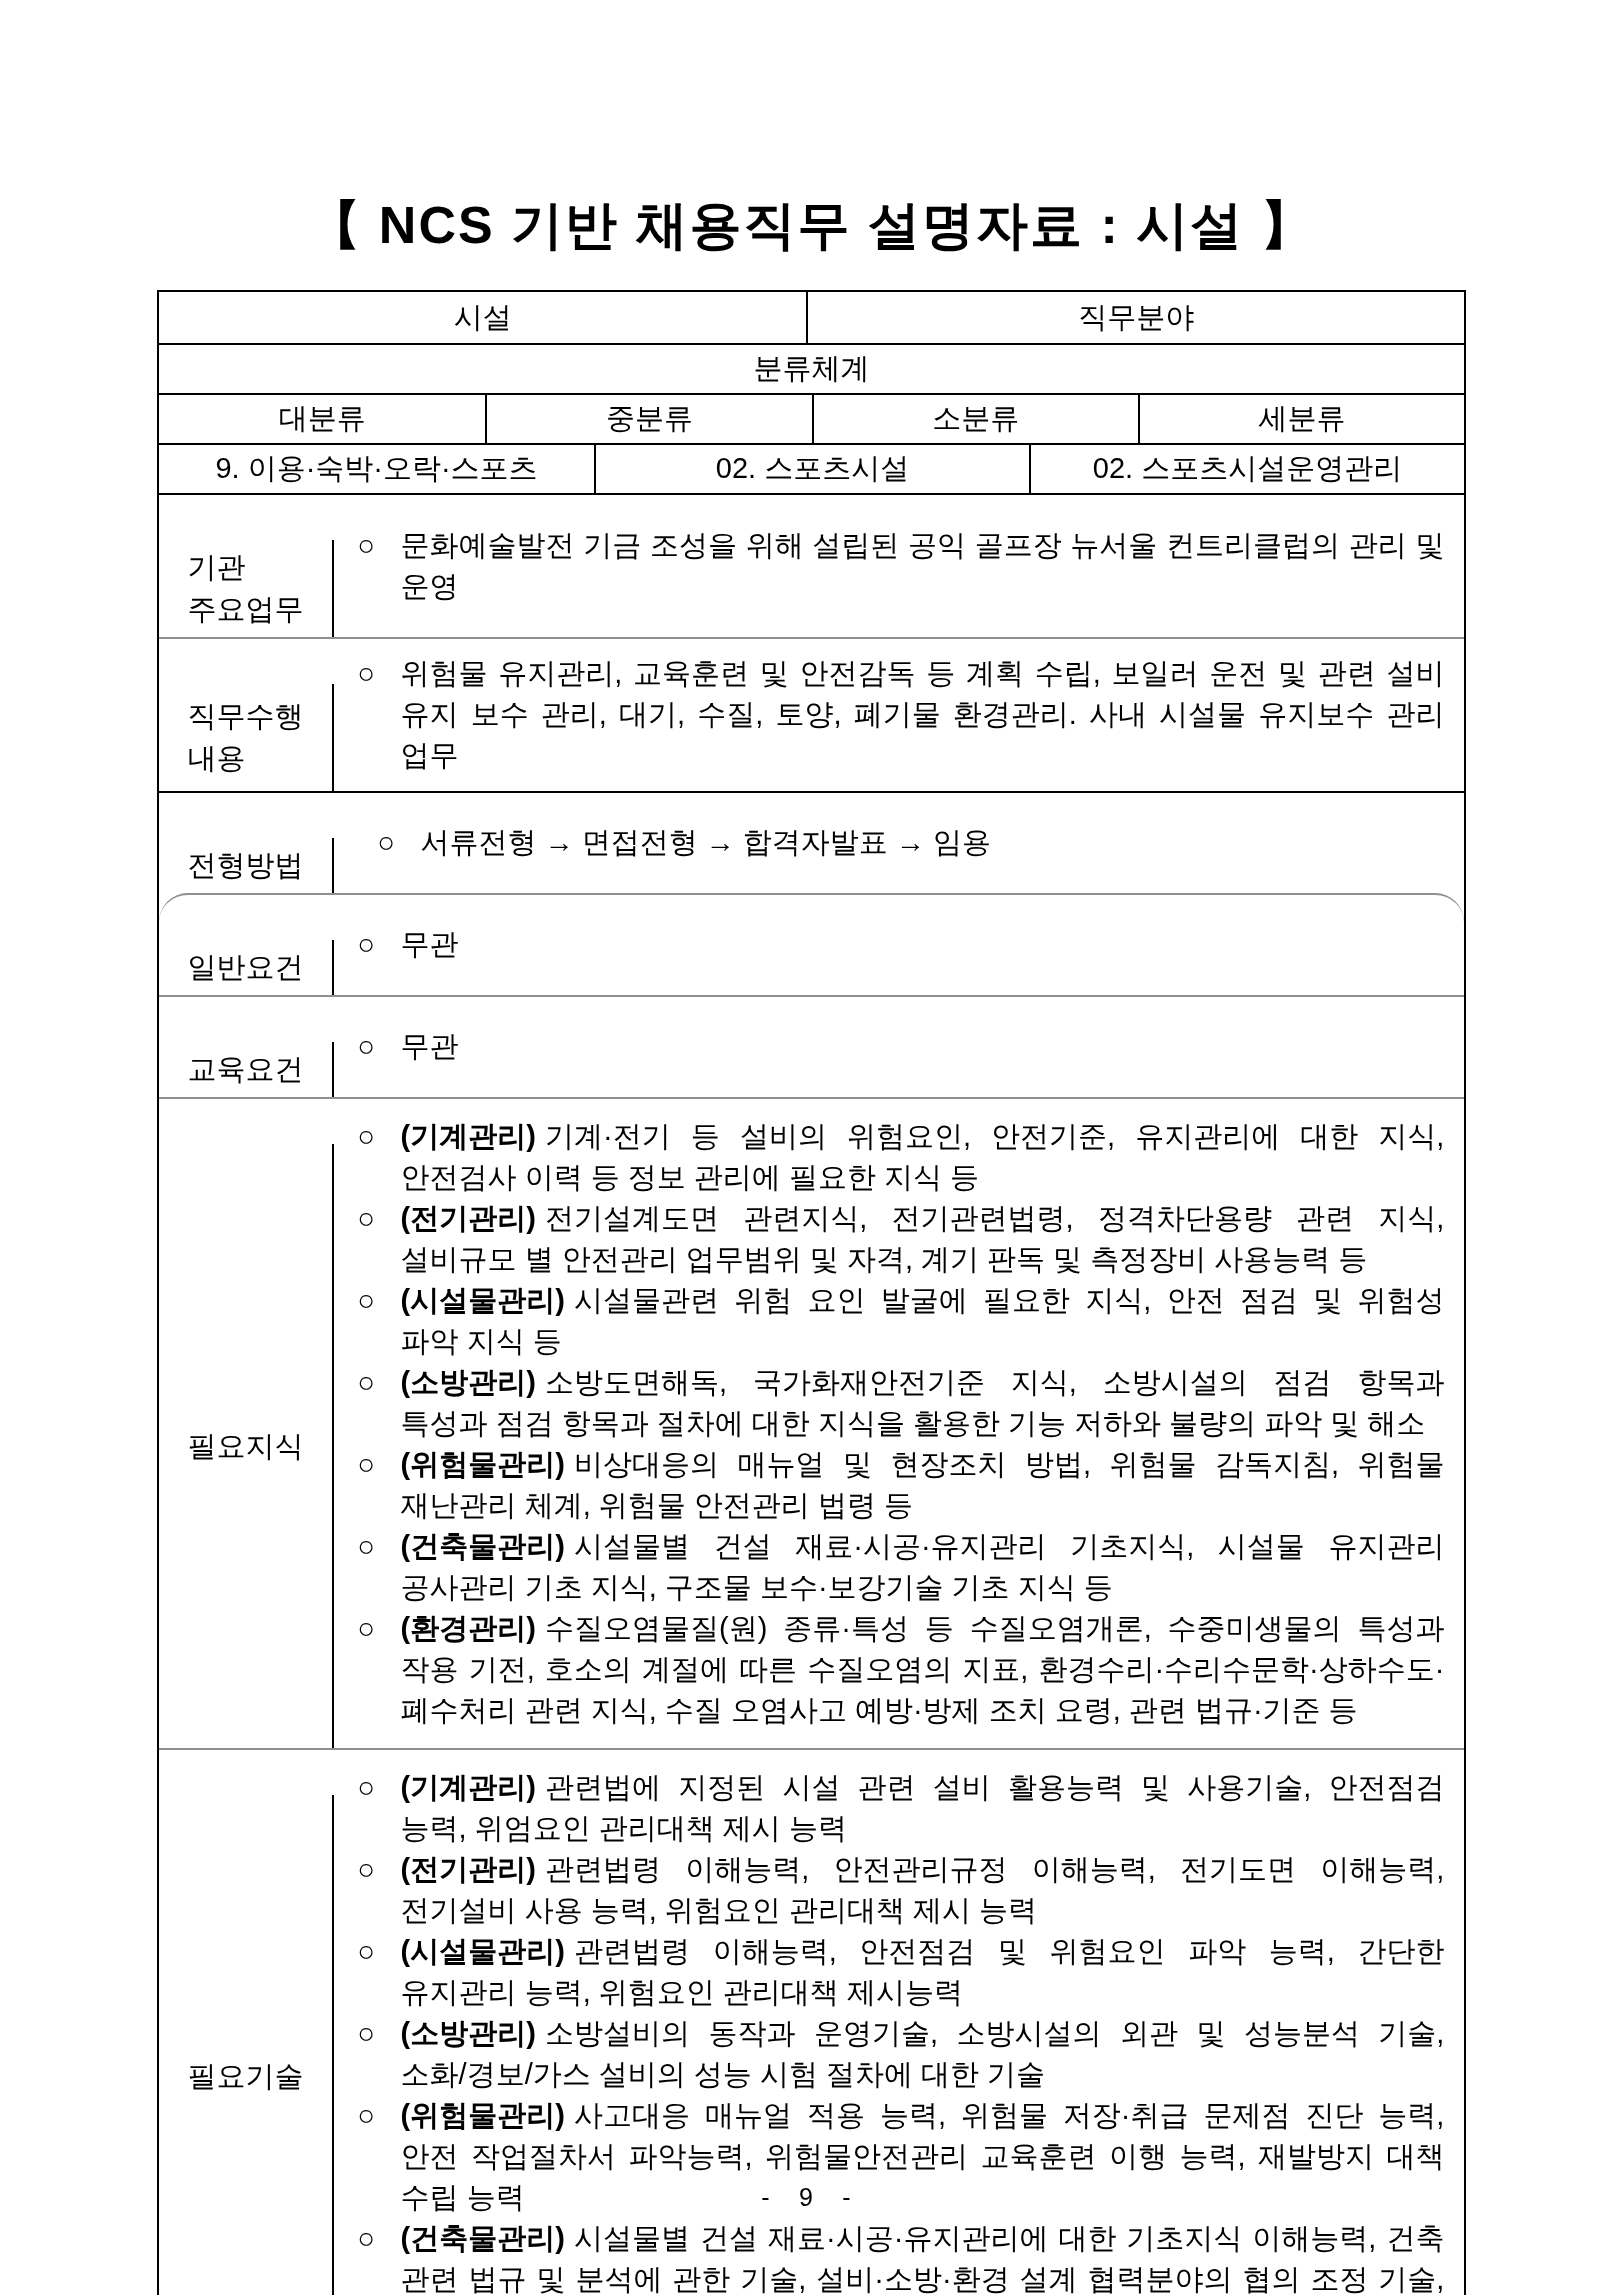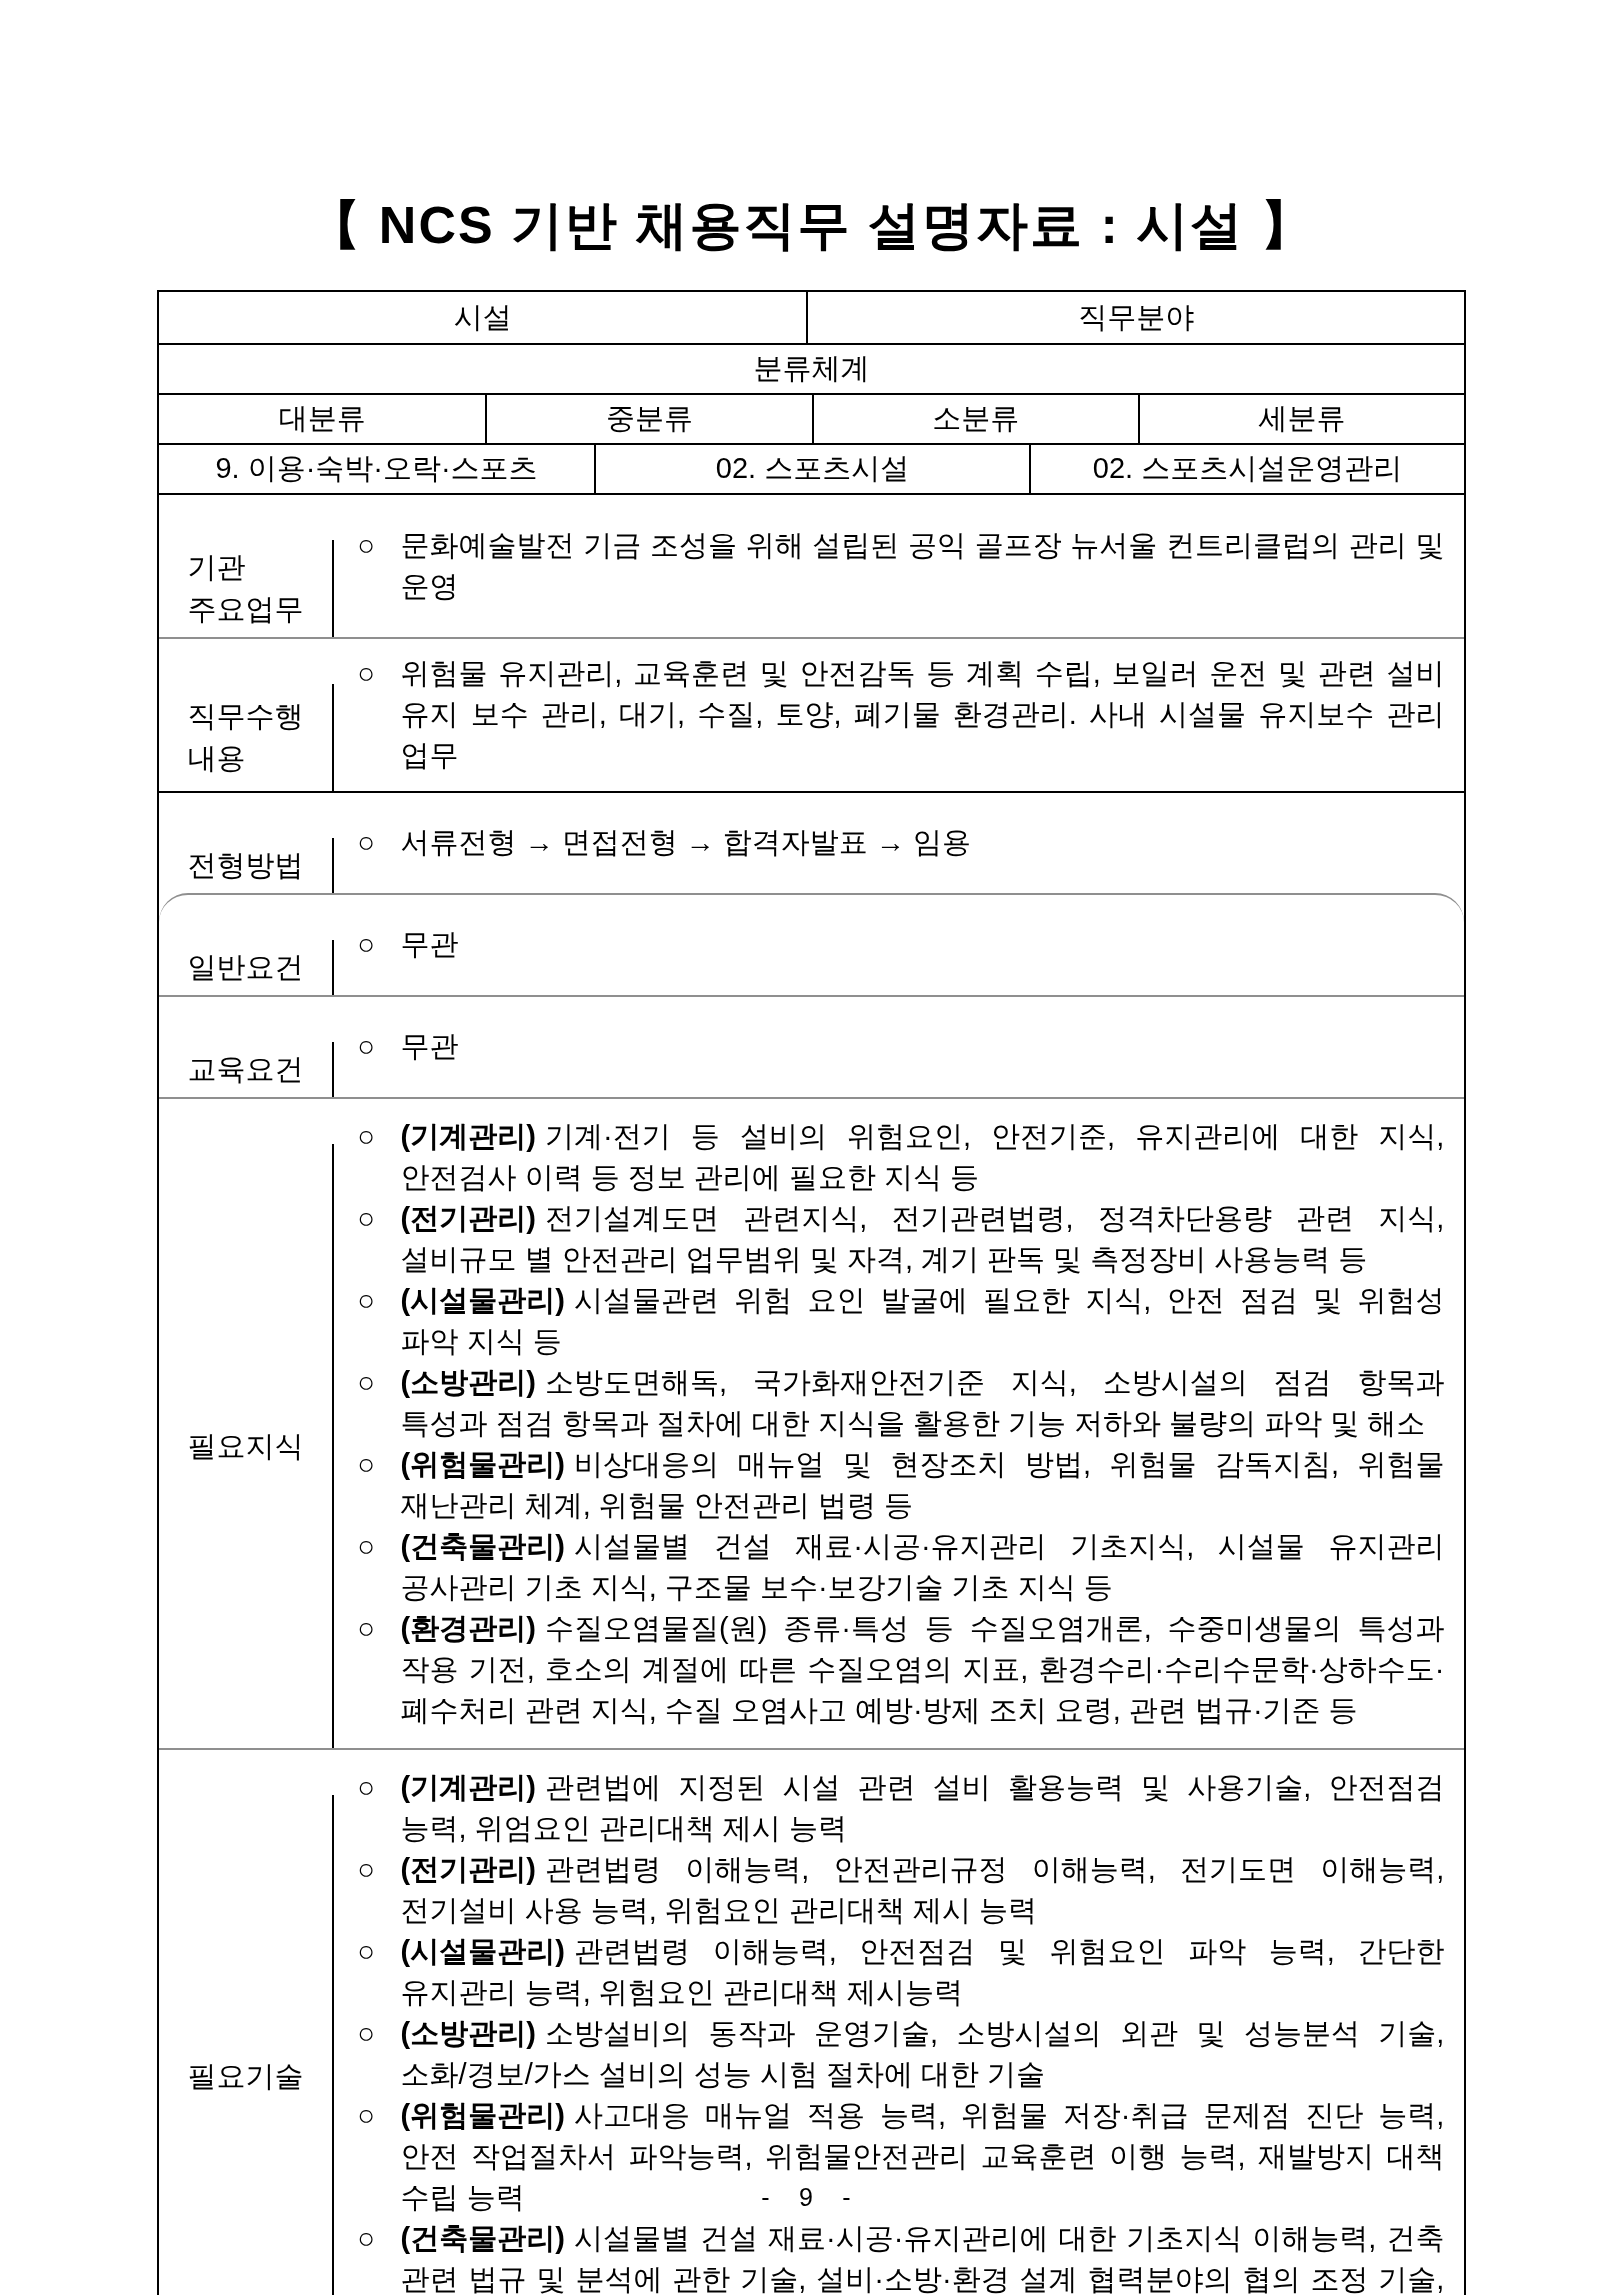--- a/index.html
+++ b/index.html
@@ -54,21 +54,21 @@
     padding: 6.5px 3.9px;
     margin-top: 45px;
   }
   .attr-content {
     flex: 1;
     padding: 14.4px 19.6px 14.4px 23.6px;
     display: flex; flex-direction: column; justify-content: center;
   }
   .h-agency  { min-height: 95px; }
   .h-duty    { min-height: 122px; }
-  .h-method  { min-height: 84px; }
+  .h-method  { min-height: 84px; gap: 20px; }
   .h-general { min-height: 80px; border-radius: 29px; }
   .h-edu     { min-height: 82px; }
   .pad-list  { padding-top: 17px; padding-bottom: 17px; }
 
   .bullet-item { display: flex; align-items: flex-start; }
   .bullet-marker {
     flex: 0 0 43px;
     line-height: 41px;
   }
   .bullet-body {

